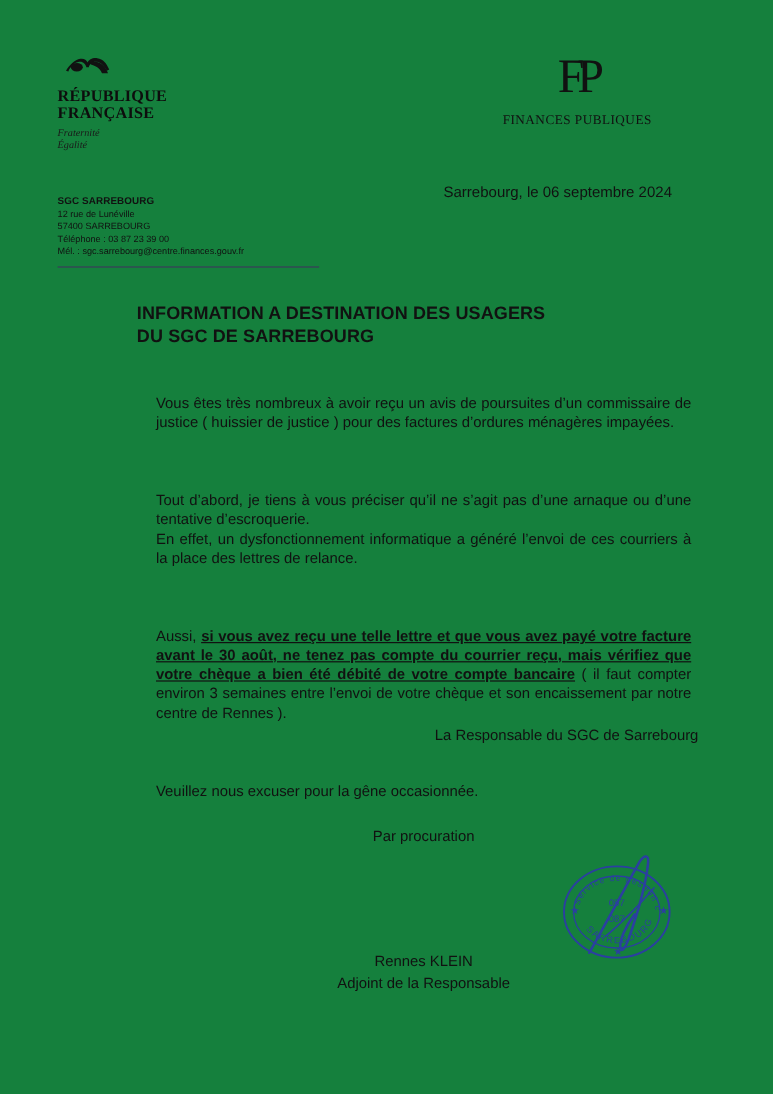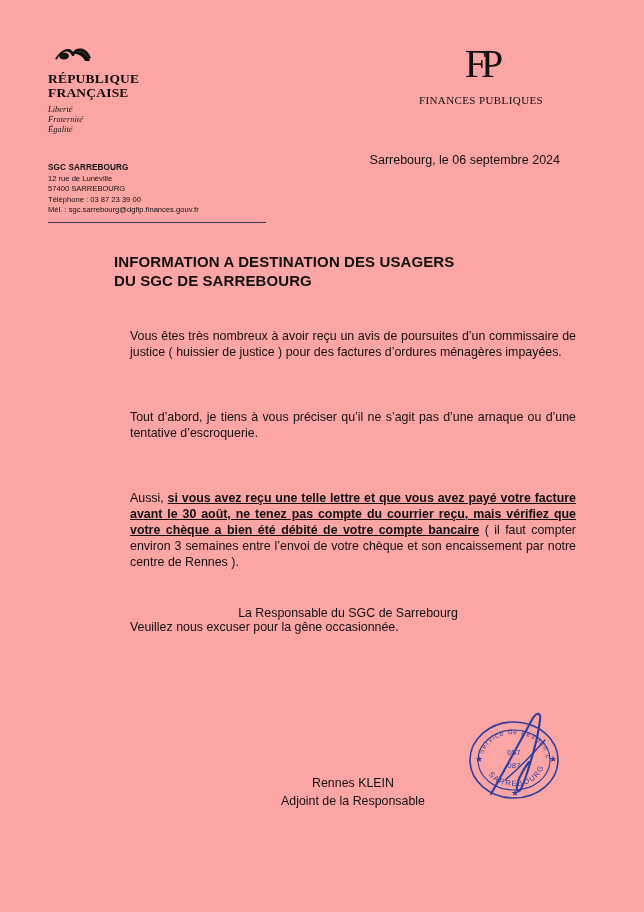--- a/index.html
+++ b/index.html
@@ -12,21 +12,21 @@
     background: #ffffff;
     font-family: "Liberation Sans", sans-serif;
     color: #1a1a1a;
     position: relative;
     overflow: hidden;
   }
   .page {
     position: relative;
     width: 644px;
     height: 912px;
-    background: #fca5a5;
+    background: #15803d;
   }
 
   
   .header {
     position: absolute;
     top: 44px;
     left: 48px;
     right: 48px;
     height: 100px;
   }
@@ -163,89 +163,90 @@
   .stamp-wrap {
     position: absolute;
     left: 455px;
     top: 706px;
     width: 120px;
     height: 100px;
     pointer-events: none;
   }
   .stamp-wrap svg { display: block; }
 
-  .responsable { margin-right: 10px; }
+  .responsable { margin-right: 10px; text-align: right; }
 </style>
 </head>
 <body>
 
 <div class="page">
 
   <div class="header">
 
     <div class="marianne-block">
       <svg class="marianne-logo" viewBox="0 0 84 44">
         <path d="M6 30 C12 20, 20 12, 30 10 C36 9, 40 12, 42 16 C44 12, 50 8, 58 9 C68 10, 74 18, 78 28 L74 30 C70 22, 64 16, 57 15 C50 14, 45 19, 44 24 L40 24 C39 19, 34 14, 28 15 C20 16, 13 23, 10 31 Z" fill="#111"></path>
         <path d="M44 18 C50 14, 58 14, 64 18 C70 22, 74 28, 76 34 L66 34 C64 29, 60 24, 54 22 C50 20.7, 47 19, 44 18 Z" fill="#111"></path>
         <ellipse cx="24" cy="24" rx="10" ry="7" fill="#111"></ellipse>
       </svg>
       <div class="rf-title">RÉPUBLIQUE</div>
       <div class="rf-title">FRANÇAISE</div>
       <div class="rf-motto">
-        <div>Liberté</div>
         <div>Fraternité</div>
         <div>Égalité</div>
       </div>
     </div>
 
     <div class="dgfip-block">
       <div class="dgfip-mark">FP</div>
       <div class="dgfip-label">FINANCES PUBLIQUES</div>
     </div>
 
   </div>
 
   <div class="sender">
     <div class="svc">SGC SARREBOURG</div>
     <div>12 rue de Lunéville</div>
     <div>57400 SARREBOURG</div>
     <div>Téléphone : 03 87 23 39 00</div>
-    <div>Mél. : sgc.sarrebourg@dgfip.finances.gouv.fr</div>
+    <div>Mél. : sgc.sarrebourg@centre.finances.gouv.fr</div>
   </div>
   <div class="rule"></div>
 
   <div class="dateline">Sarrebourg, le 06 septembre 2024</div>
 
   <div class="body">
     <h1 class="doc-title">
       <span>INFORMATION A DESTINATION DES USAGERS</span><br>
       <span>DU SGC DE SARREBOURG</span>
     </h1>
 
     <div class="gap-lg"></div>
     <p class="para">Vous êtes très nombreux à avoir reçu un avis de poursuites d’un commissaire de justice ( huissier de justice ) pour des factures d’ordures ménagères impayées.</p>
 
     <div class="gap-md"></div>
     <p class="para">
       <span>Tout d’abord, je tiens à vous préciser qu’il ne s’agit pas d’une arnaque ou d’une tentative d’escroquerie.</span><br>
+      <span>En effet, un dysfonctionnement informatique a généré l’envoi de ces courriers à la place des lettres de relance.</span>
     </p>
 
     <div class="gap-md"></div>
     <p class="para">
       <span>Aussi, </span><span class="underline-bold">si vous avez reçu une telle lettre et que vous avez payé votre facture avant le 30 août, ne tenez pas compte du courrier reçu, mais vérifiez que votre chèque a bien été débité de votre compte bancaire</span><span> ( il faut compter environ 3 semaines entre l’envoi de votre chèque et son encaissement par notre centre de Rennes ).</span>
     </p>
 
     <div class="gap-md"></div>
     <p class="para">Veuillez nous excuser pour la gêne occasionnée.</p>
   </div>
 
   <div class="sig">
     <div class="line responsable">La Responsable du SGC de Sarrebourg</div>
     <div class="spacer-1"></div>
     <div class="spacer-2"></div>
+    <div class="line">Par procuration</div>
     <div class="spacer-3"></div>
     <div class="line">Rennes KLEIN</div>
     <div class="line">Adjoint de la Responsable</div>
   </div>
 
   <div class="stamp-wrap">
     <svg width="120" height="100" viewBox="0 0 120 100">
       <g transform="translate(6,4)">
         <ellipse cx="53" cy="50" rx="44" ry="38" fill="none" stroke="#2b3fa0" stroke-width="1.6"></ellipse>
         <ellipse cx="53" cy="50" rx="36" ry="30" fill="none" stroke="#2b3fa0" stroke-width="1.1"></ellipse>

